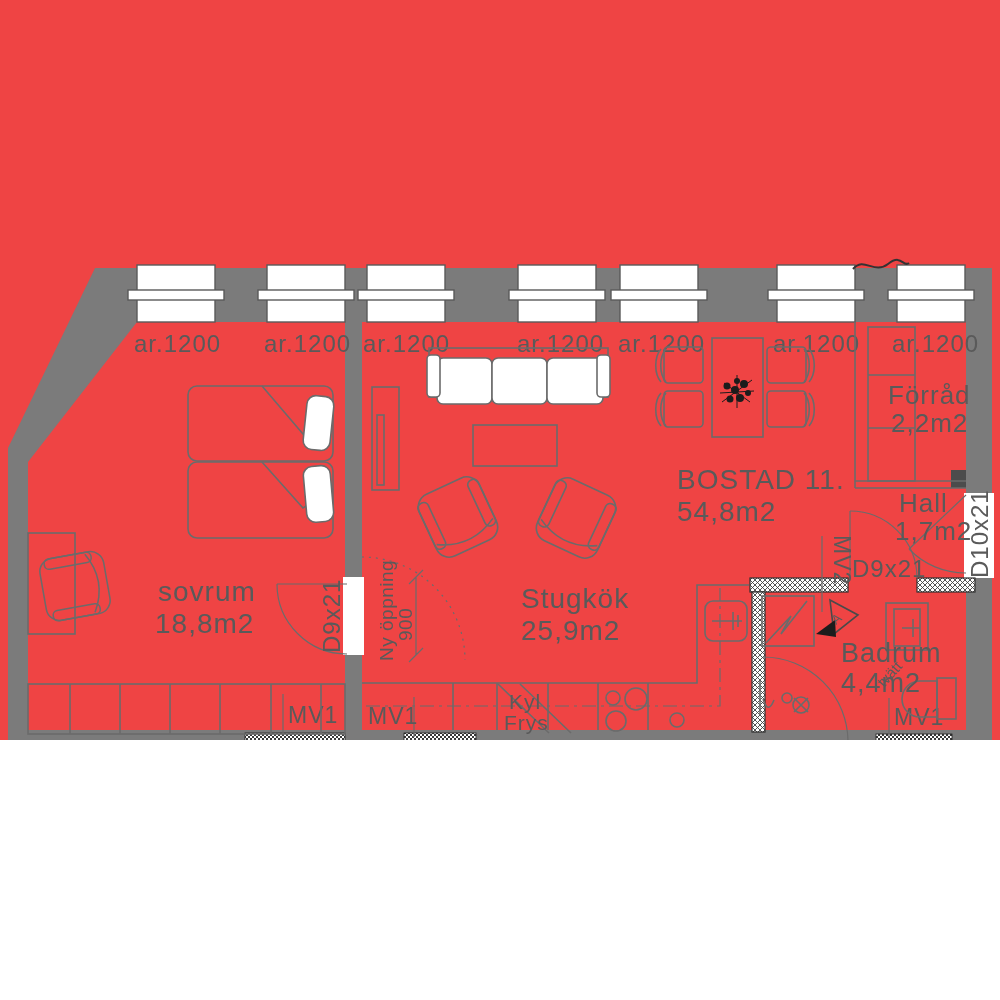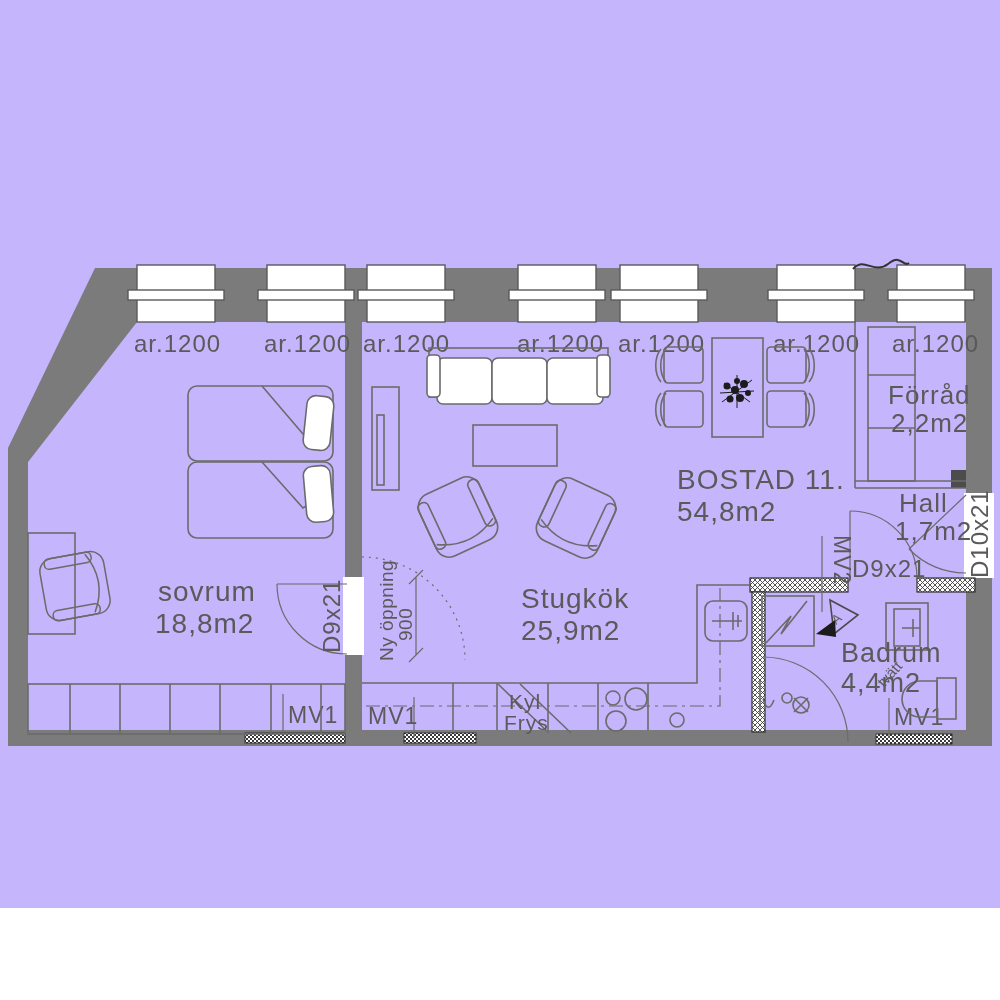--- a/index.html
+++ b/index.html
@@ -1,16 +1,16 @@
 <!DOCTYPE html>
 <html><head>
 <meta charset="utf-8">
 <style>
   html,body{margin:0;padding:0;background:#ffffff;}
-  .page{width:1000px;height:908px;position:relative;background:#c4b5fd;overflow:hidden;}
+  .page{width:1000px;height:740px;position:relative;background:#ef4444;overflow:hidden;}
   svg{display:block;}
   text{font-family:"Liberation Sans", sans-serif; fill:#5a5a5a;}
   .t28{font-size:28px;letter-spacing:1px;}
   .t27{font-size:27px;letter-spacing:1px;}
   .t26{font-size:26px;letter-spacing:1px;}
   .t24{font-size:24px;letter-spacing:1px;}
   .t23{font-size:23px;letter-spacing:1px;}
   .t21{font-size:21px;letter-spacing:1px;}
   .t19{font-size:19px;letter-spacing:.5px;}
   .t15{font-size:15px;}

